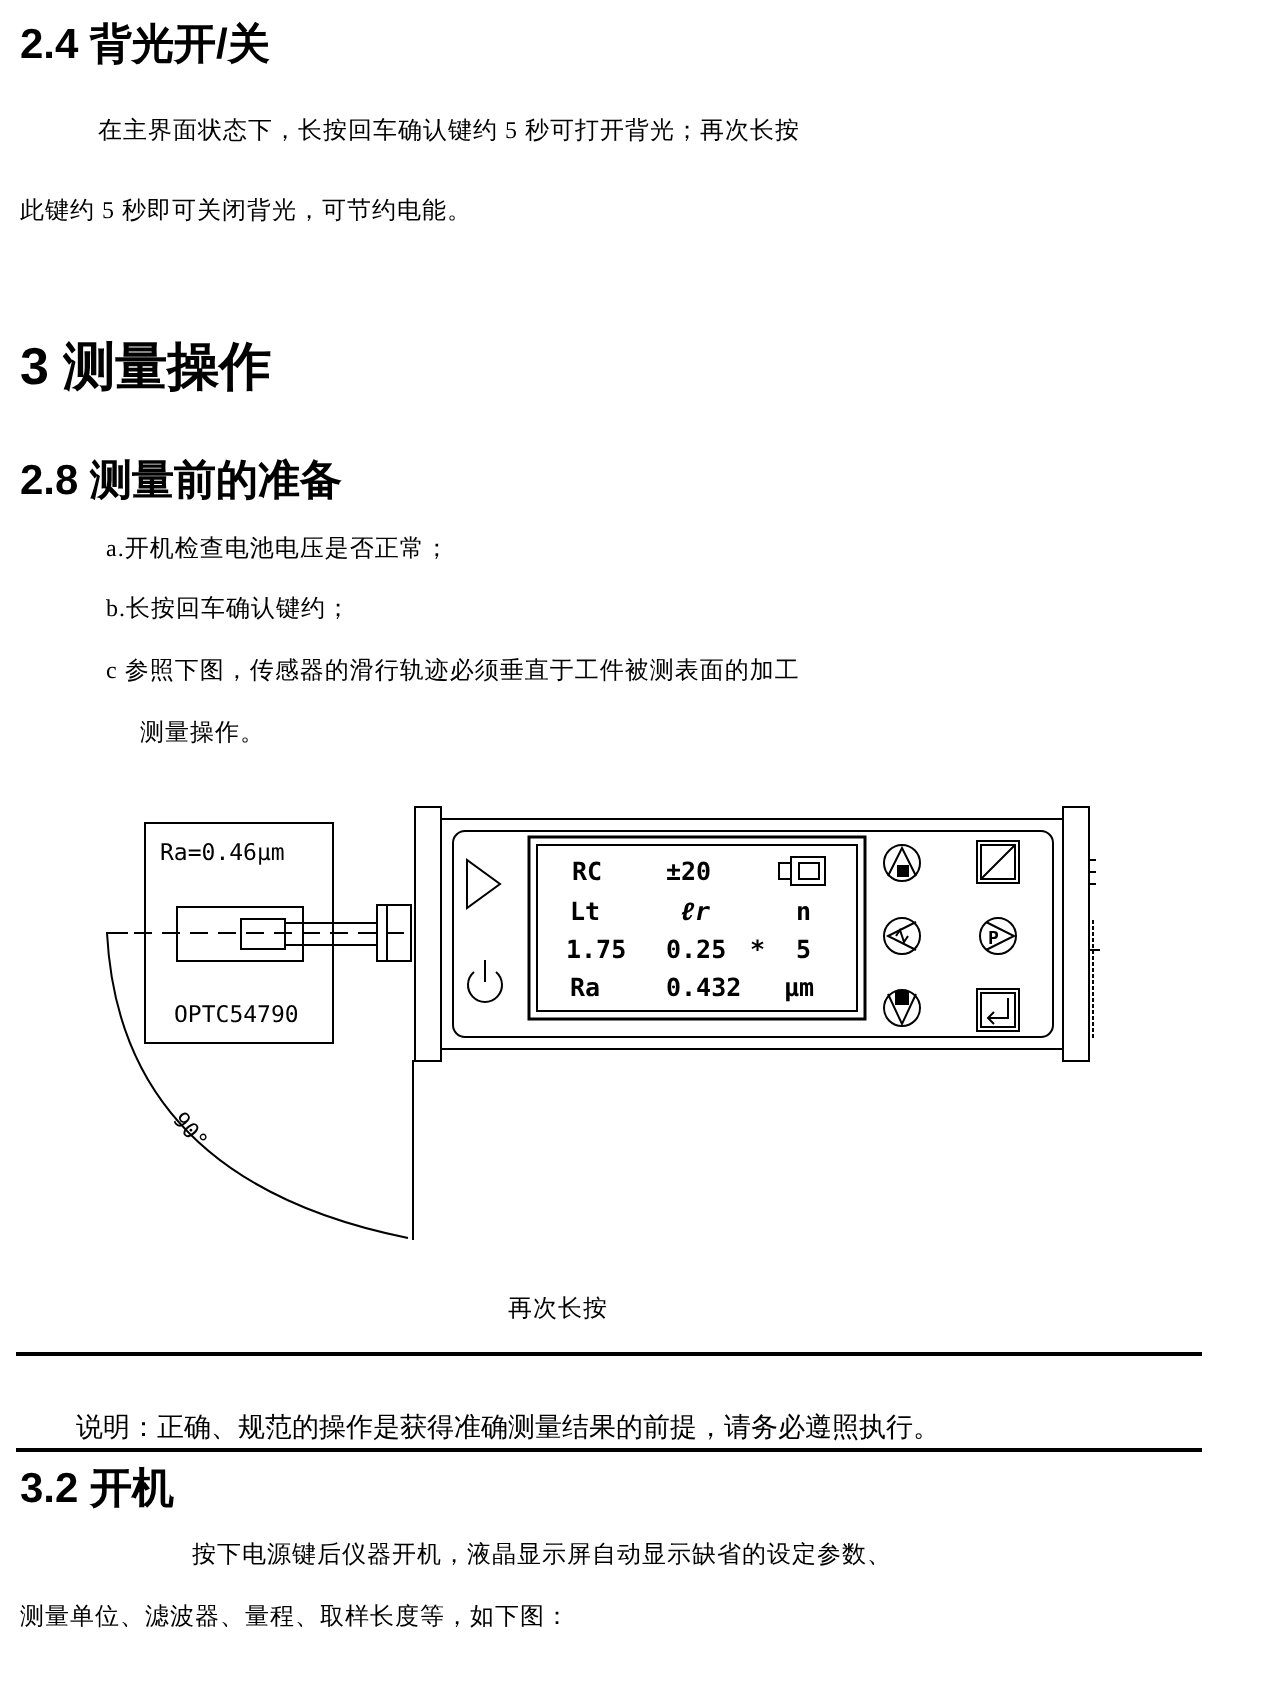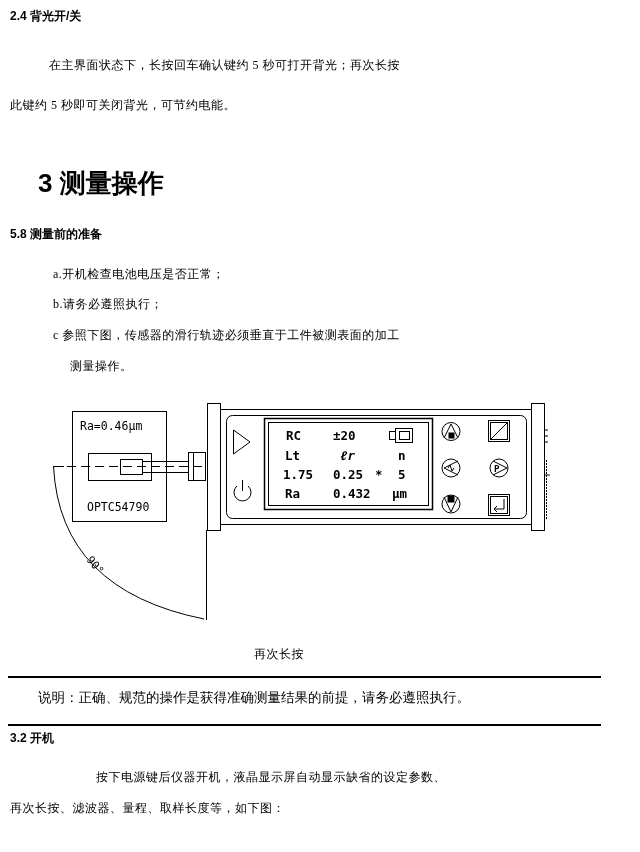--- a/index.html
+++ b/index.html
@@ -1,36 +1,36 @@
 <!DOCTYPE html>
 <html><head>
 <meta charset="utf-8">
 <style>
   html, body { margin: 0; padding: 0; background: #ffffff; }
   body { width: 640px; height: 852px; position: relative; overflow: hidden; color: #000; }
   .abs { position: absolute; white-space: nowrap; }
-  .h2 { font-family: "Liberation Sans", "DejaVu Sans", sans-serif; font-weight: bold; font-size: 12px; }
+  .h2 { font-family: "Liberation Sans", "DejaVu Sans", sans-serif; font-weight: bold; font-size: 21px; }
   .h1 { font-family: "Liberation Sans", "DejaVu Sans", sans-serif; font-weight: bold; font-size: 26px; }
   .body { font-family: "Liberation Serif", "DejaVu Serif", serif; font-size: 12px; letter-spacing: 0.5px; }
-  .note { font-family: Liberation Serif, serif; font-size: 13.5px; }
+  .note { font-family: Liberation Serif, serif; font-size: 13.5px; margin-top: 16px; }
   .rule { position: absolute; left: 8px; width: 593px; height: 2px; background: #000; }
   svg text { font-family: "DejaVu Sans Mono", "Liberation Mono", monospace; }
 </style>
 </head>
 <body>
 
 <div class="abs h2" style="left:10px; top:8px;">2.4  背光开/关</div>
 <div class="abs body" style="left:49px; top:57px;">在主界面状态下，长按回车确认键约 5 秒可打开背光；再次长按</div>
 <div class="abs body" style="left:10px; top:97px;">此键约 5 秒即可关闭背光，可节约电能。</div>
 
-<div class="abs h1" style="left:10px; top:166px;margin-left:28px;">3  测量操作</div>
+<div class="abs h1" style="left:10px; top:166px;">3  测量操作</div>
 
-<div class="abs h2" style="left:10px; top:226px;">5.8  测量前的准备</div>
+<div class="abs h2" style="left:10px; top:226px;">2.8  测量前的准备</div>
 <div class="abs body" style="left:53px; top:266px;text-align:center;">a.开机检查电池电压是否正常；</div>
-<div class="abs body" style="left:53px; top:296px;">b.请务必遵照执行；</div>
+<div class="abs body" style="left:53px; top:296px;">b.长按回车确认键约；</div>
 <div class="abs body" style="left:53px; top:327px;">c 参照下图，传感器的滑行轨迹必须垂直于工件被测表面的加工</div>
 <div class="abs body" style="left:70px; top:358px;">测量操作。</div>
 
 <svg class="abs" style="left:0; top:395px;" width="640" height="240" viewBox="0 395 640 240">
   <g fill="none" stroke="#000" stroke-width="1">
 
     <rect x="72.5" y="411.5" width="94" height="110"></rect>
     <rect x="88.5" y="453.5" width="63" height="27"></rect>
     <rect x="120.5" y="459.5" width="22" height="15"></rect>
     <line x1="143" y1="461.5" x2="188" y2="461.5"></line>
@@ -122,13 +122,13 @@
 </svg>
 
 <div class="abs body" style="left:254px; top:646px;">再次长按</div>
 
 <div class="rule" style="top:676px;"></div>
 <div class="abs note" style="left:38px; top:689px;">说明：正确、规范的操作是获得准确测量结果的前提，请务必遵照执行。</div>
 <div class="rule" style="top:724px;"></div>
 
 <div class="abs h2" style="left:10px; top:730px;">3.2  开机</div>
 <div class="abs body" style="left:49px; top:769px;margin-left:47px;">按下电源键后仪器开机，液晶显示屏自动显示缺省的设定参数、</div>
-<div class="abs body" style="left:10px; top:800px;">再次长按、滤波器、量程、取样长度等，如下图：</div>
+<div class="abs body" style="left:10px; top:800px;">测量单位、滤波器、量程、取样长度等，如下图：</div>
 
 </body></html>

